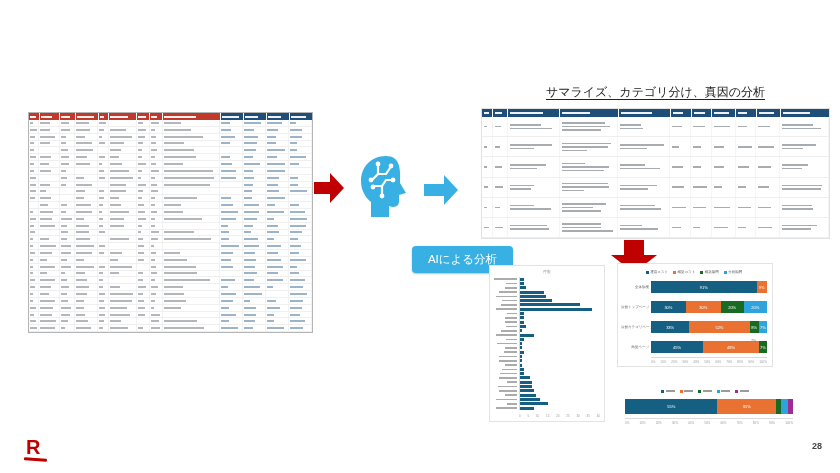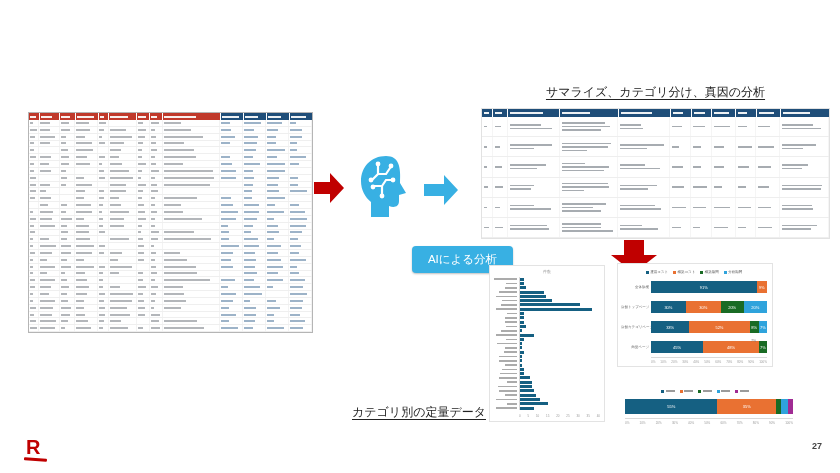--- a/index.html
+++ b/index.html
@@ -1880,21 +1880,20 @@
         <span style="font-size: 3px; color: rgb(155, 155, 155);">10</span>
         <span style="font-size: 3px; color: rgb(155, 155, 155);">15</span>
         <span style="font-size: 3px; color: rgb(155, 155, 155);">20</span>
         <span style="font-size: 3px; color: rgb(155, 155, 155);">25</span>
         <span style="font-size: 3px; color: rgb(155, 155, 155);">30</span>
         <span style="font-size: 3px; color: rgb(155, 155, 155);">35</span>
         <span style="font-size: 3px; color: rgb(155, 155, 155);">40</span>
       </div>
     </div>
 
-  <div class="caption bottom-caption">カテゴリ別の定量データ</div>
 
   <div id="chartStacked1" class="panel">
     <div class="annotation">7%</div>
   <div style="display: flex; justify-content: center; align-items: center; gap: 5px; height: 10px;">
         <div style="display: flex; align-items: center; gap: 1.5px;">
           <div style="width: 3px; height: 3px; background: rgb(21, 96, 130);"></div>
           <span style="font-size: 3.5px; color: rgb(85, 85, 85);">運用コスト</span>
         </div>
         <div style="display: flex; align-items: center; gap: 1.5px;">
           <div style="width: 3px; height: 3px; background: rgb(233, 113, 50);"></div>
@@ -2037,15 +2036,15 @@
         <span style="font-size: 3px; color: rgb(155, 155, 155);">90%</span>
         <span style="font-size: 3px; color: rgb(155, 155, 155);">100%</span>
       </div>
     </div>
 
   <div class="logo">
     <span class="logo-r">R</span>
     <div class="logo-swoosh"></div>
   </div>
 
-  <div class="page-num">27</div>
+  <div class="page-num">28</div>
 
 </div>
 
 </body></html>

